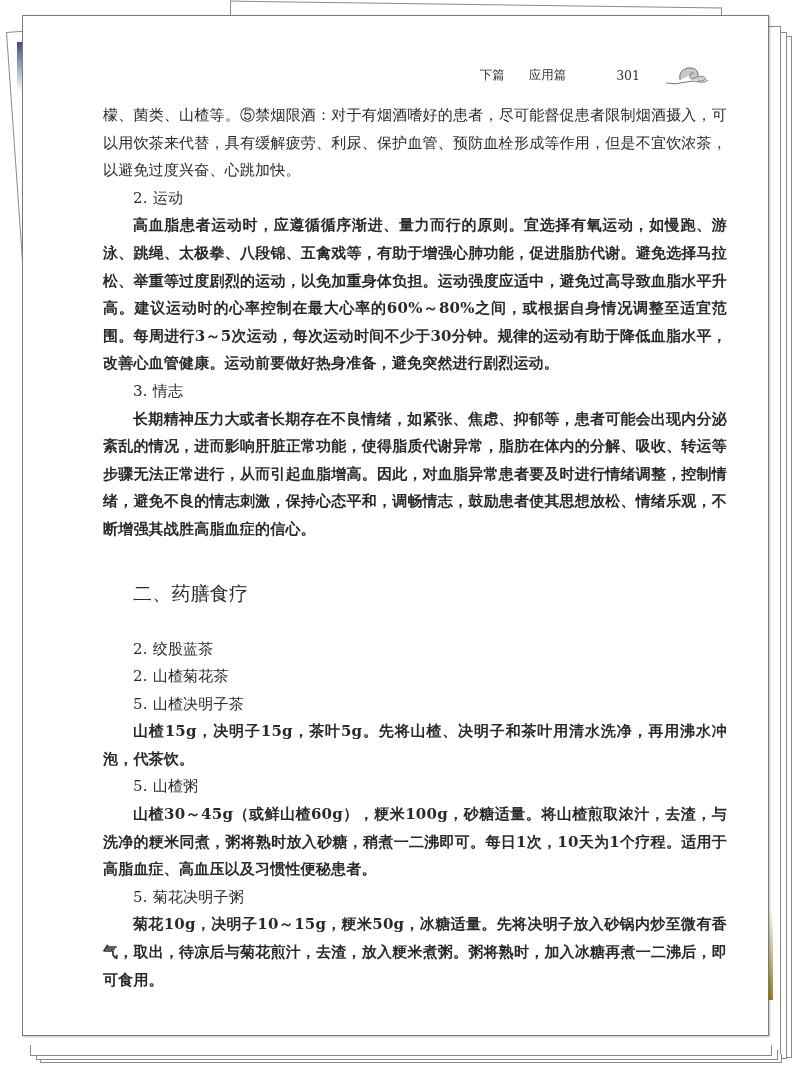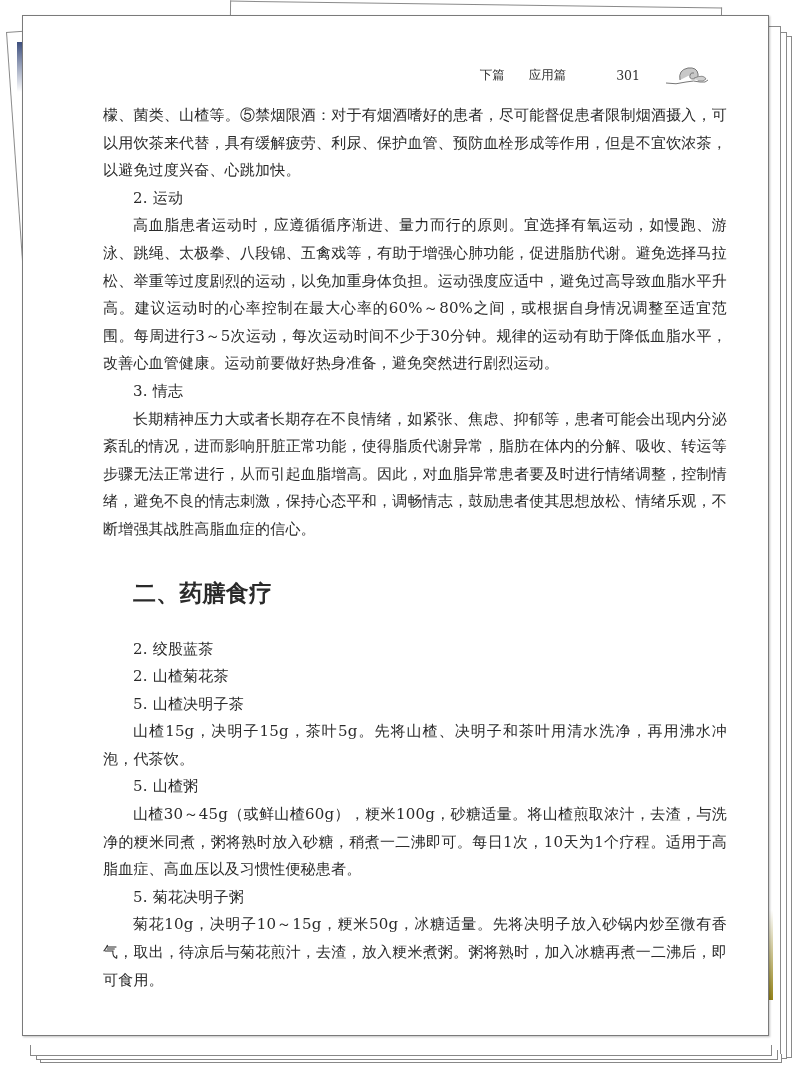--- a/index.html
+++ b/index.html
@@ -16,23 +16,23 @@
   .r2{position:absolute;left:780px;top:32px;width:6px;height:1025px;border:1px solid #8a8a8a;border-left:none;background:#fff;}
   .r3{position:absolute;left:786px;top:36px;width:5px;height:1020px;border:1px solid #8a8a8a;border-left:none;background:#fff;}
   .top-sheet{position:absolute;left:230px;top:4px;width:490px;height:14px;border:1px solid #8a8a8a;border-bottom:none;background:#fff;transform:rotate(0.8deg);}
   .gold{position:absolute;left:769px;top:910px;width:4px;height:90px;background:linear-gradient(#ffffff,#948318);}
   .page{position:absolute;left:22px;top:15px;width:747px;height:1021px;border:1px solid #7a7a7a;background:#fff;box-sizing:border-box;
         box-shadow:1px 1px 2px rgba(0,0,0,0.25);}
   .header{position:absolute;right:58px;top:48px;font-size:12.5px;color:#333;display:flex;align-items:center;gap:24px;}
   .cloud{width:46px;height:22px;}
   .content{position:absolute;left:80px;top:86px;width:624px;font-size:15px;line-height:27.6px;letter-spacing:0.2px;}
   .content p{margin:0;text-align:justify;}
-  .ind{text-indent:30px;}
+  .ind{text-indent:30px;font-weight:bold;}
   .sub{padding-left:30px;font-weight:normal;}
-  .section{font-size:23px;font-weight:bold;margin:34px 0 28px 0 !important;padding-left:30px;line-height:30px;}
+  .section{font-size:19px;font-weight:normal;margin:34px 0 28px 0 !important;padding-left:30px;line-height:30px;}
 </style>
 </head>
 <body>
 
 <div class="sheet back-left"></div>
 <div class="blue-strip"></div>
 <div class="top-sheet"></div>
 <div class="r3"></div>
 <div class="r2"></div>
 <div class="r1"></div>

